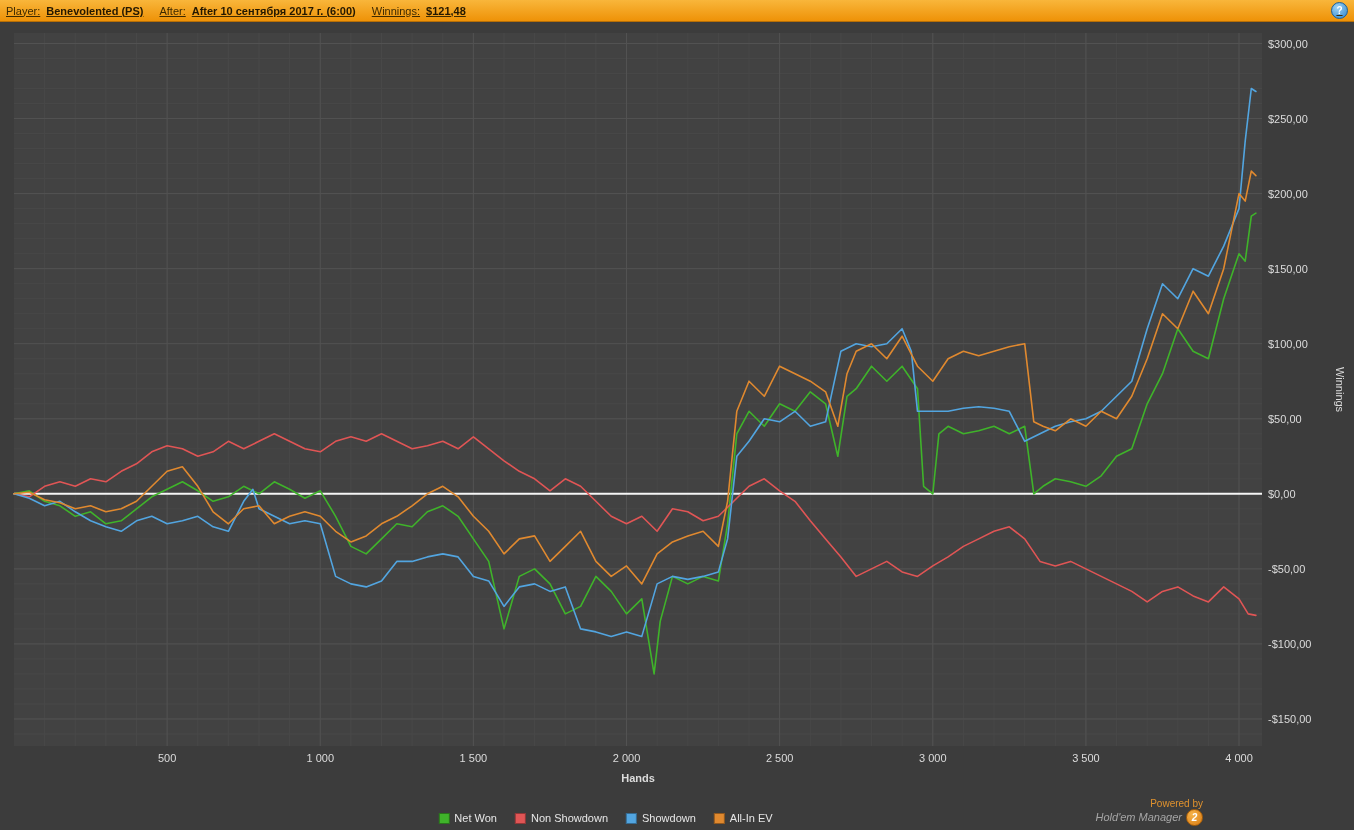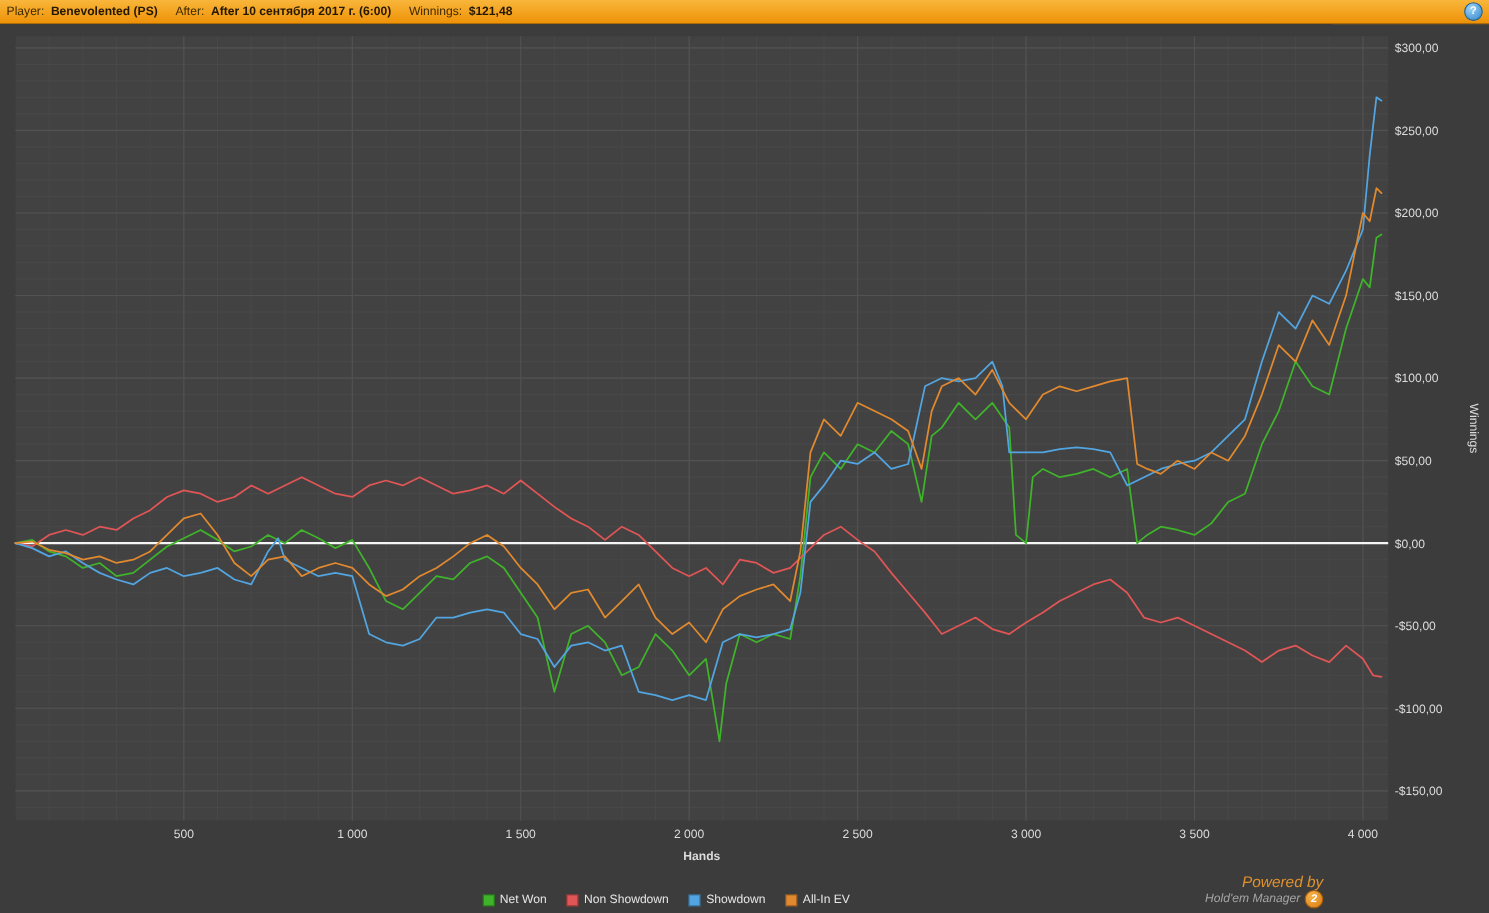--- a/index.html
+++ b/index.html
@@ -8,21 +8,21 @@
     background:#3c3c3c;
     font-family:"Liberation Sans", sans-serif;
     -webkit-font-smoothing:antialiased;
   }
   
   .topbar{
     height:22px;display:flex;align-items:center;
     padding:0 6px;box-sizing:border-box;gap:4px;
     background:linear-gradient(#f9b63b,#ee9207);
     border-bottom:1px solid #b86f05;
-    font-size:11px;color:#3d2a00;white-space:nowrap;
+    font-size:11px;color:#3d2a00;white-space:nowrap;text-decoration:underline;
   }
   .topbar .lbl{margin-right:2px;}
   .topbar .val{font-weight:bold;color:#241800;margin-right:12px;}
   .help{
     margin-left:auto;width:15px;height:15px;border-radius:50%;
     background:radial-gradient(circle at 35% 30%, #9fd4f7, #2e84c9);
     border:1px solid #1b5f9a;color:#fff;font-weight:bold;font-size:10px;
     display:flex;align-items:center;justify-content:center;cursor:pointer;
   }
   
@@ -32,21 +32,21 @@
   
   .legend{
     position:absolute;left:50%;bottom:6px;transform:translateX(-50%);
     display:flex;align-items:flex-end;gap:18px;
     font-size:11px;color:#e6e6e6;
   }
   .legend-item{display:flex;align-items:center;gap:5px;cursor:pointer;}
   .legend-swatch{width:9px;height:9px;display:inline-block;border:1px solid rgba(0,0,0,.35);}
   
   .powered{position:absolute;right:8px;bottom:4px;text-align:right;line-height:1.15;}
-  .powered-top{color:#e0922e;font-size:14px;font-style:italic;}
+  .powered-top{color:#e0922e;font-size:10px;}
   .powered-bottom{color:#a5a5a5;font-size:11px;display:flex;align-items:center;gap:4px;justify-content:flex-start;font-style:italic;}
   .badge2{
     width:15px;height:15px;border-radius:50%;
     background:radial-gradient(circle at 35% 30%, #f6b34a, #d97b12);
     border:1px solid #a95e08;color:#fff;font-weight:bold;font-size:10px;
     display:flex;align-items:center;justify-content:center;
   }
 </style>
 </head>
 <body>

